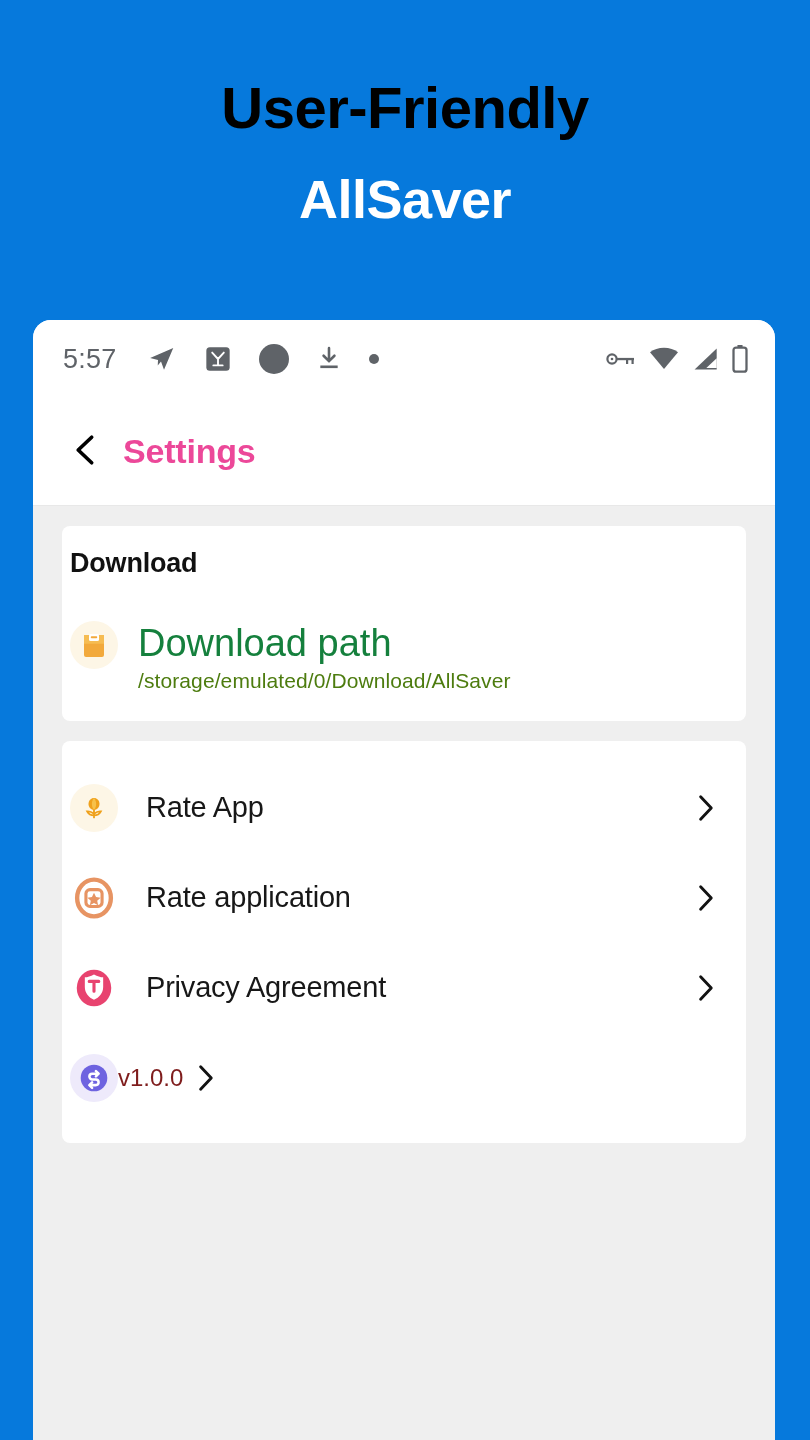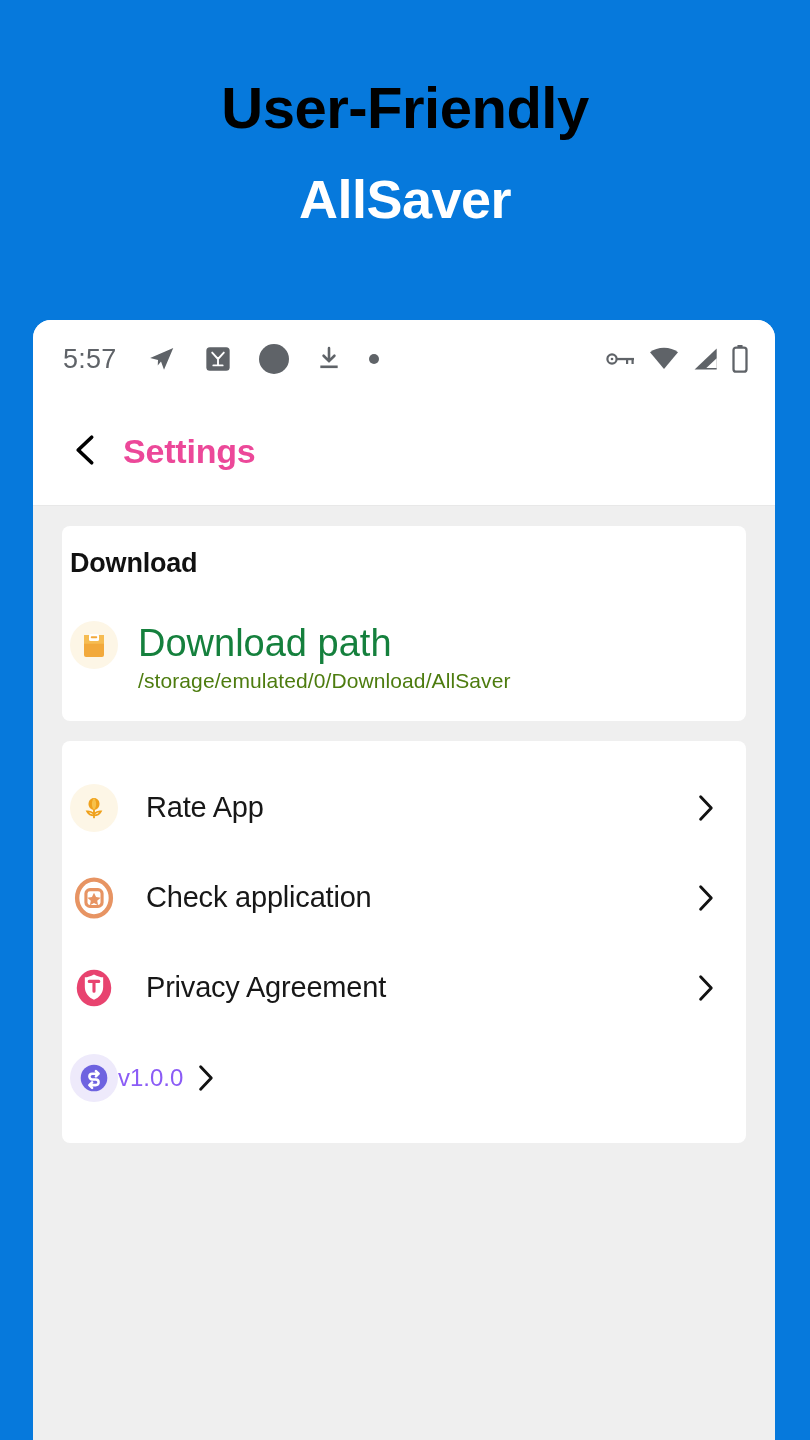--- a/index.html
+++ b/index.html
@@ -89,21 +89,21 @@
 
   
   .row {
     display:flex; align-items:center;
     height:90px; cursor:pointer;
   }
   .row-label {
     font-size:29px; color:#171717; margin-left:28px; flex:1;
     letter-spacing:-0.2px;
   }
-  .row-value { font-size:24px; color:#8b5cf6; margin-right:5px;text-align:center; }
+  .row-value { font-size:24px; color:#7f1d1d; margin-right:5px;text-align:center; }
   .chev { width:34px; display:flex; align-items:center; justify-content:center; }
 
   
   .ic {
     width:48px; height:48px; border-radius:50%;
     display:flex; align-items:center; justify-content:center;
     flex-shrink:0;
   }
   .ic-cream  { background:#FDF6E6; }
   .ic-blue   { background:#E8F1FD; }
@@ -225,21 +225,21 @@
 
 
       <div class="row">
         <span class="ic ic-plain">
           <svg width="44" height="44" viewBox="0 0 24 24">
             <ellipse cx="12" cy="12" rx="9.2" ry="10" fill="none" stroke="#E79463" stroke-width="2.4"></ellipse>
             <rect x="7.6" y="7.4" width="8.8" height="9.2" rx="2.2" fill="none" stroke="#E79463" stroke-width="1.7"></rect>
             <path d="M12 9.2l1.1 2.3 2.5.3-1.85 1.7.5 2.5-2.25-1.25L9.75 16l.5-2.5L8.4 11.8l2.5-.3z" fill="#E79463"></path>
           </svg>
         </span>
-        <span class="row-label">Check application</span>
+        <span class="row-label">Rate application</span>
         <span class="row-value"></span>
         <span class="chev">
           <svg width="30" height="30" viewBox="0 0 24 24">
               <path d="M8.5 3 17 12l-8.5 9" stroke="#121212" stroke-width="2.3" fill="none" stroke-linecap="round" stroke-linejoin="round"></path>
             </svg>
         </span>
       </div>
 
       <div class="row">
         <span class="ic ic-plain">

